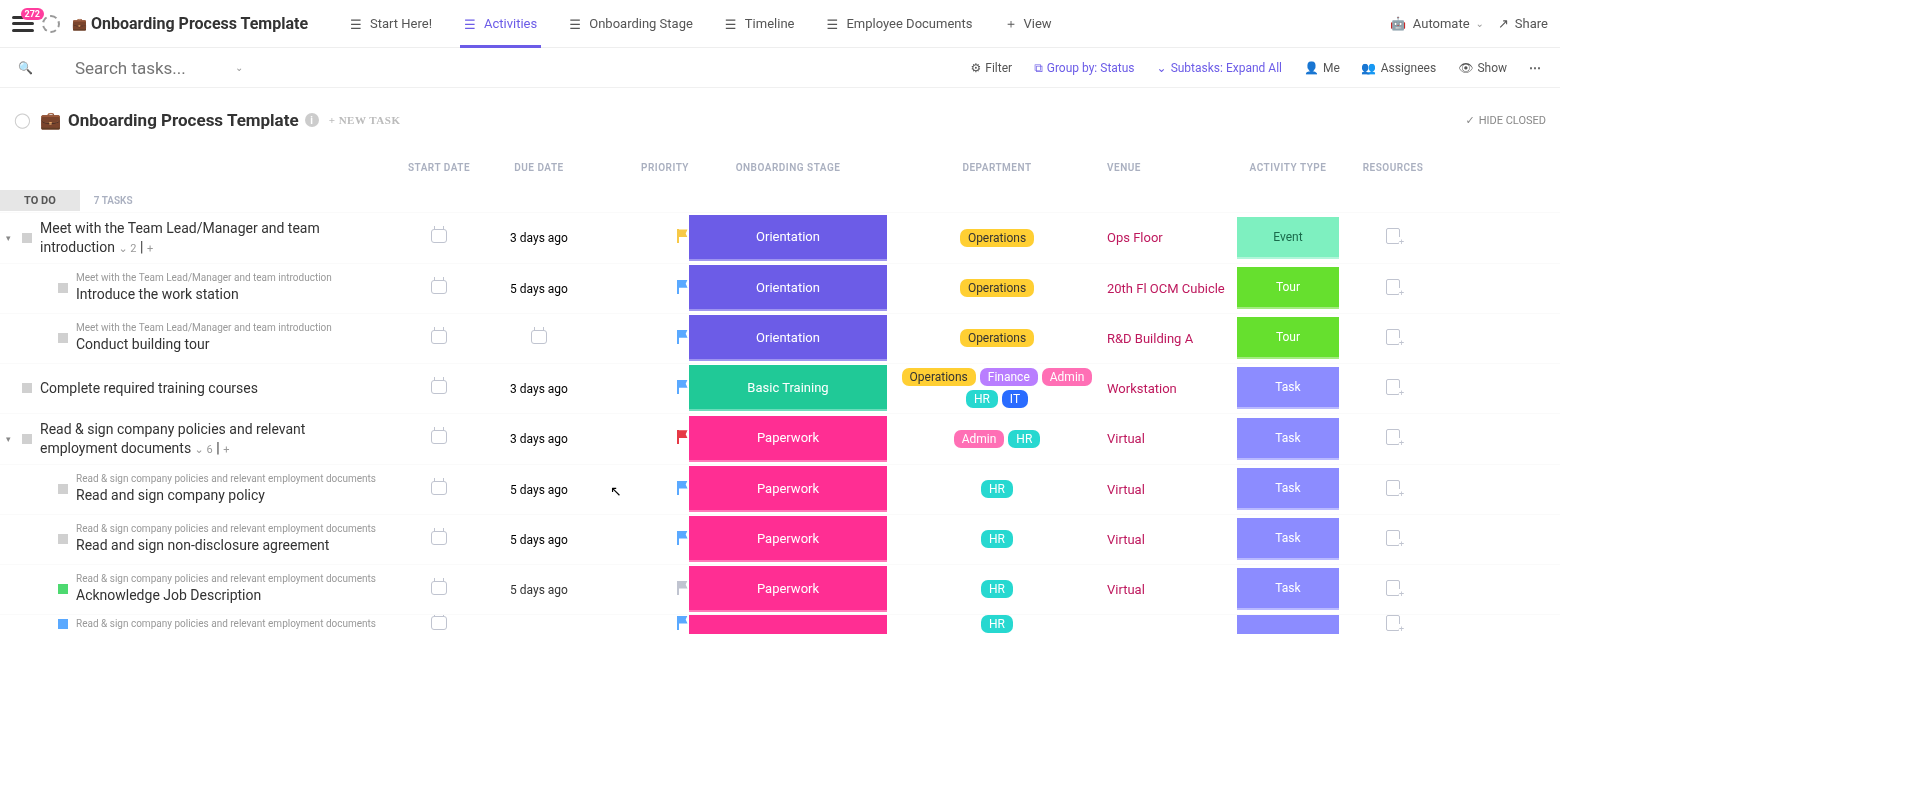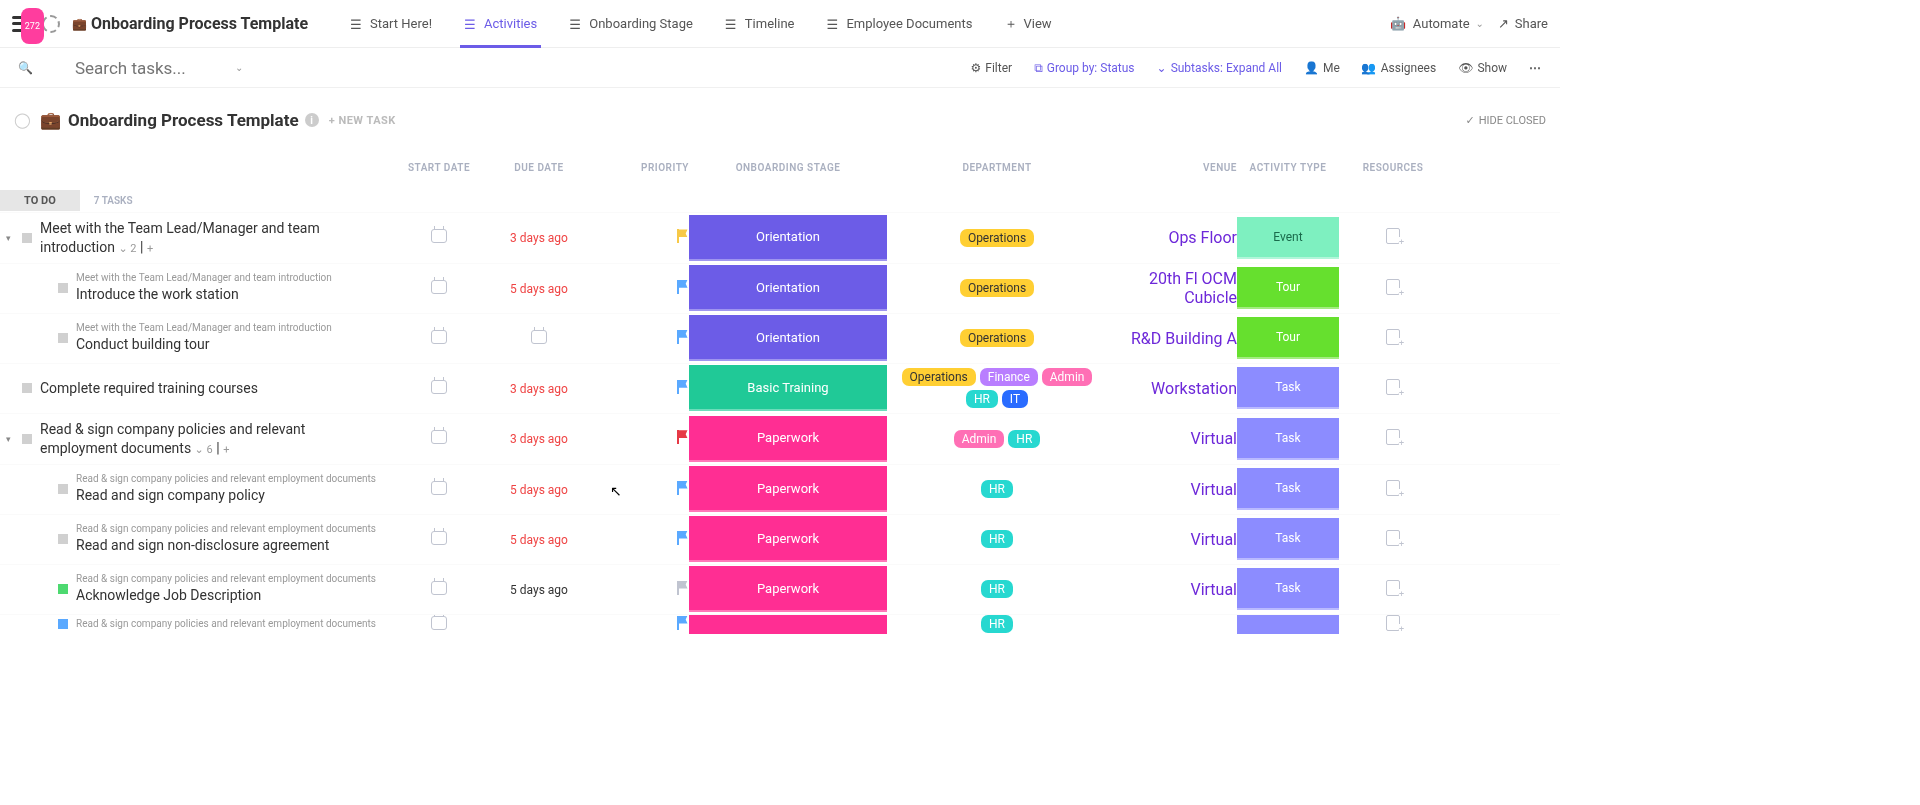--- a/index.html
+++ b/index.html
@@ -2,21 +2,21 @@
 <html><head>
 <meta charset="utf-8">
 <style>
 * { margin:0; padding:0; box-sizing:border-box; font-family:-apple-system,BlinkMacSystemFont,"Segoe UI",Roboto,sans-serif; }
 body { background:#fff; color:#333; font-size:13px; width:1560px; height:805px; overflow:hidden; position:relative; }
 
 
 .top { display:flex; align-items:center; height:48px; padding:0 12px; border-bottom:1px solid #eee; gap:8px; }
 .menu-icon { width:22px; height:16px; display:flex; flex-direction:column; justify-content:space-between; position:relative; cursor:pointer; }
 .menu-icon span { height:3px; background:#333; border-radius:2px; }
-.badge { position:absolute; top:-8px; right:-10px; background:#ff3d9e; color:#fff; font-size:9px; padding:13px 4px; border-radius:8px; font-weight:400; }
+.badge { position:absolute; top:-8px; right:-10px; background:#ff3d9e; color:#fff; font-size:9px; padding:1px 4px; border-radius:8px; font-weight:700; }
 .spin { width:18px; height:18px; border:2px dashed #999; border-radius:50%; }
 .brief { font-size:12px; }
 .ptitle { font-size:16px; font-weight:700; display:flex; align-items:center; gap:4px; margin-left:4px; }
 .tabs { display:flex; margin-left:20px; gap:4px; }
 .tab { display:flex; align-items:center; gap:6px; padding:0 14px; height:48px; color:#555; cursor:pointer; position:relative; }
 .tab.active { color:#6c5ce7; }
 .tab.active:after { content:""; position:absolute; bottom:0; left:10px; right:10px; height:3px; background:#6c5ce7; }
 .tab-ico { width:14px; height:14px; display:inline-block; }
 .top-right { margin-left:auto; display:flex; align-items:center; gap:14px; color:#555; }
 .top-right .item { display:flex; align-items:center; gap:6px; cursor:pointer; }
@@ -28,32 +28,32 @@
 .chev { color:#999; font-size:10px; margin-left:8px; cursor:pointer; }
 .bar-right { margin-left:auto; display:flex; align-items:center; gap:22px; }
 .bar-right .chip { cursor:pointer; display:flex; align-items:center; gap:4px; }
 .chip.vio { color:#6c5ce7; }
 .dots { font-weight:700; letter-spacing:1px; cursor:pointer; }
 
 
 .lhead { display:flex; align-items:center; padding:22px 14px 8px; gap:10px; }
 .ltitle { font-size:17px; font-weight:700; display:flex; align-items:center; gap:6px; }
 .info { width:14px; height:14px; border-radius:50%; background:#ccc; color:#fff; font-size:10px; display:flex; align-items:center; justify-content:center; }
-.newtask { color:#bbb; font-size:11px; font-weight:700; letter-spacing:0.5px; cursor:pointer; }
+.newtask { color:#bbb; font-size:11px; font-weight:700; letter-spacing:0.5px; cursor:pointer;font-family:Liberation Serif, serif; }
 .hide { margin-left:auto; color:#888; font-size:11px; display:flex; align-items:center; gap:4px; cursor:pointer; }
 
 
 .row { display:flex; align-items:center; }
 .cname { width:389px; padding-left:40px; }
 .cstart { width:100px; text-align:center; }
 .cdue { width:100px; text-align:center; }
 .cprio { width:100px; text-align:right; }
 .cstage { width:198px; text-align:center; }
 .cdept { width:220px; text-align:center; display:flex; justify-content:center; flex-wrap:wrap; gap:4px; align-content:center; }
-.cvenue { width:130px; text-align:right; }
+.cvenue { width:130px; text-align:left; }
 .cact { width:102px; text-align:center; }
 .cres { width:108px; text-align:center; }
 
 .cols { display:flex; align-items:center; height:22px; margin-top:18px; }
 .cols div { color:#aab0c0; font-size:10px; font-weight:600; letter-spacing:0.5px; }
 
 
 .grp { display:flex; align-items:center; height:24px; margin-top:10px; }
 .grp-pill { background:#e6e6e6; padding:4px 24px; font-size:11px; font-weight:700; color:#555; }
 .grp-count { color:#aab0c0; font-size:10px; font-weight:600; margin-left:14px; }
@@ -66,21 +66,21 @@
 .taskname { font-size:14px; color:#333; line-height:1.35; }
 .parent { font-size:10px; color:#999; margin-bottom:2px; }
 .sub .cname { padding-left:76px; }
 .sub .chk { left:58px; }
 .meta { display:inline-flex; align-items:center; gap:4px; color:#999; font-size:11px; }
 .plus { cursor:pointer; }
 
 .cal { width:16px; height:14px; display:inline-block; border:1.5px solid #c0c4d0; border-radius:3px; position:relative; }
 .cal:before { content:""; position:absolute; top:-4px; left:2px; right:2px; height:3px; border-left:1.5px solid #c0c4d0; border-right:1.5px solid #c0c4d0; }
 .due { font-size:12px; }
-.due.red { color:#ef4444; }
+.due.red { color:#000000; }
 
 .flag { display:inline-block; width:12px; height:14px; position:relative; }
 .flag:before { content:""; position:absolute; left:0; top:0; bottom:0; width:1.5px; background:currentColor; }
 .flag:after { content:""; position:absolute; left:1.5px; top:0; width:9px; height:8px; background:currentColor; clip-path:polygon(0 0,100% 0,80% 50%,100% 100%,0 100%); }
 .flag.yel { color:#f7c948; }
 .flag.blu { color:#5aa9ff; }
 .flag.red { color:#e63946; }
 .flag.gry { color:#c0c4d0; }
 
 .stage { height:46px; display:flex; align-items:center; justify-content:center; color:#fff; font-size:13px; width:100%; border-bottom:2px solid rgba(255,255,255,0.35); }
@@ -88,21 +88,21 @@
 .st-bt  { background:#20c997; }
 .st-pw  { background:#ff2e93; }
 
 .tag { padding:2px 8px; border-radius:7px; font-size:12px; color:#333; }
 .t-ops { background:#ffcf33; }
 .t-fin { background:#b97eff; color:#fff; }
 .t-adm { background:#ff6fb5; color:#fff; }
 .t-hr  { background:#27d8d0; color:#fff; }
 .t-it  { background:#2a6cff; color:#fff; }
 
-.venue { font-size:16px; color:#6d28d9; }
+.venue { font-size:13px; color:#be185d; }
 
 .act { height:42px; display:flex; align-items:center; justify-content:center; color:#fff; font-size:12px; width:100%; border-bottom:2px solid rgba(255,255,255,0.4); }
 .a-ev { background:#7ef0c0; color:#1a6b4c; }
 .a-tr { background:#66e02e; }
 .a-tk { background:#8c8cff; }
 
 .doc { width:14px; height:16px; border:1.5px solid #c0c4d0; border-radius:2px; display:inline-block; position:relative; }
 .doc:after { content:"+"; position:absolute; right:-5px; bottom:-4px; font-size:9px; color:#c0c4d0; background:#fff; }
 
 .cursor-ptr { position:absolute; left:610px; top:483px; font-size:14px; color:#000; pointer-events:none; }

